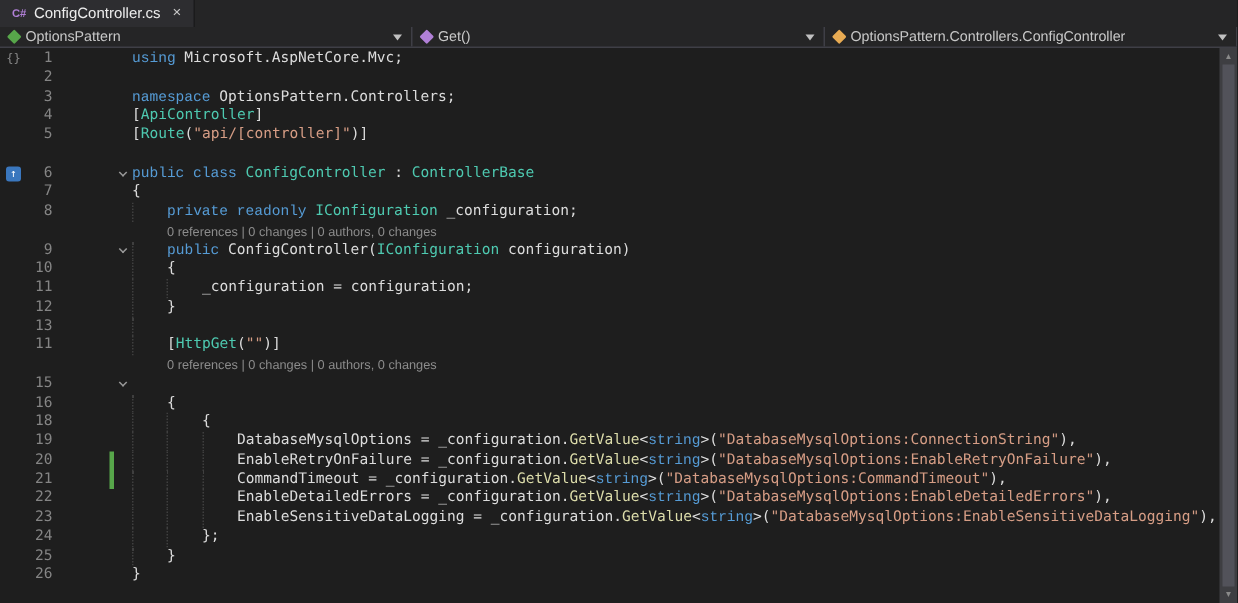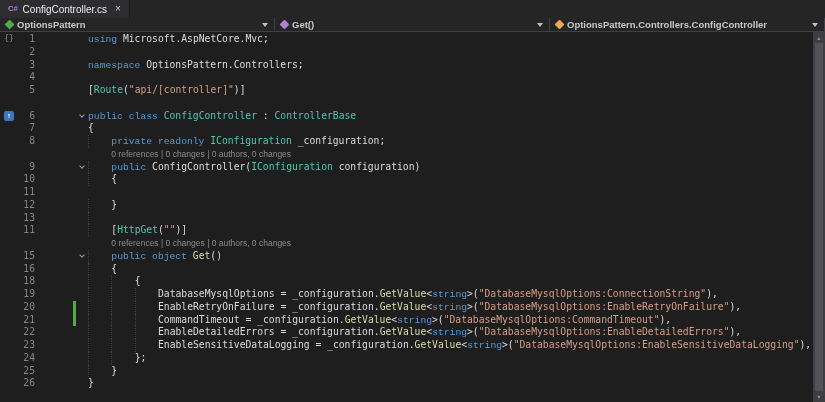--- a/index.html
+++ b/index.html
@@ -14,21 +14,21 @@
          background: #2D2D30; border-right: 1px solid #1B1B1C; color: #ECECEC; font-size: 10px; }
   .fileicon { color: #B180D7; font-size: 7.5px; font-weight: bold; line-height: 1; }
   .tabtitle { white-space: nowrap; }
   .tabclose { color: #C8C8C8; font-size: 10px; line-height: 1; margin-left: 3px; cursor: pointer; }
 
   
   #navbar { position: absolute; top: 18px; left: 0; right: 0; height: 14px; display: flex;
             background: #252526; border-bottom: 1px solid #3F3F46; }
   .navsec { flex: 1; display: flex; align-items: center; gap: 4px; padding: 0 6px;
             border-right: 1px solid #3F3F46; color: #C8C8C8; font-size: 9.5px; min-width: 0; }
-  .navlabel { white-space: nowrap; overflow: hidden; font-weight: bold; }
+  .navlabel { white-space: nowrap; overflow: hidden; }
   .spacer { flex: 1; }
   .tri { width: 0; height: 0; border-left: 3px solid transparent; border-right: 3px solid transparent;
          border-top: 4px solid #C0C0C0; flex: none; }
   .cube { width: 7px; height: 7px; transform: rotate(45deg); border-radius: 1px; flex: none; }
   .cube.project { background: #57A64A; }
   .cube.cls     { background: #E8AB53; }
   .cube.method  { background: #B180D7; }
 
   
   #editor { position: absolute; top: 32px; left: 0; right: 12px; bottom: 0; overflow: hidden; }
@@ -126,20 +126,21 @@
           <span class="chgm"></span>
           <span class="foldm"></span>
           <span class="codetext"><span class="tk-kw">namespace</span><span class="tk-pl"> OptionsPattern.Controllers;</span></span>
         </div>
         <div class="row">
           <span class="glyph"></span>
           <span class="num">4</span>
           <span class="selm"></span>
           <span class="chgm"></span>
           <span class="foldm"></span>
+          <span class="codetext"><span class="tk-pl">[</span><span class="tk-ty">ApiController</span><span class="tk-pl">]</span></span>
         </div>
         <div class="row">
           <span class="glyph"></span>
           <span class="num">5</span>
           <span class="selm"></span>
           <span class="chgm"></span>
           <span class="foldm"></span>
           <span class="codetext"><span class="tk-pl">[</span><span class="tk-ty">Route</span><span class="tk-pl">(</span><span class="tk-st">"api/[controller]"</span><span class="tk-pl">)]</span></span>
         </div>
         <div class="row">
@@ -200,20 +201,21 @@
           <span class="chgm"></span>
           <span class="foldm"></span>
           <span class="codetext"><span class="ig"></span><span class="tk-pl">{</span></span>
         </div>
         <div class="row">
           <span class="glyph"></span>
           <span class="num">11</span>
           <span class="selm"></span>
           <span class="chgm"></span>
           <span class="foldm"></span>
+          <span class="codetext"><span class="ig"></span><span class="ig"></span><span class="tk-pl">_configuration = configuration;</span></span>
         </div>
         <div class="row">
           <span class="glyph"></span>
           <span class="num">12</span>
           <span class="selm"></span>
           <span class="chgm"></span>
           <span class="foldm"></span>
           <span class="codetext"><span class="ig"></span><span class="tk-pl">}</span></span>
         </div>
         <div class="row">
@@ -241,21 +243,20 @@
           <span class="codetext"><span class="lens" style="margin-left: 23.36px;">0 references | 0 changes | 0 authors, 0 changes</span></span>
         </div>
         <div class="row">
           <span class="glyph"></span>
           <span class="num">15</span>
           <span class="selm"></span>
           <span class="chgm"></span>
           <span class="foldm">
             <span class="chev"></span>
           </span>
-          <span class="codetext"><span class="ig"></span><span class="tk-kw">public</span><span class="tk-pl"> </span><span class="tk-kw">object</span><span class="tk-pl"> </span><span class="tk-me">Get</span><span class="tk-pl">()</span></span>
         </div>
         <div class="row">
           <span class="glyph"></span>
           <span class="num">16</span>
           <span class="selm"></span>
           <span class="chgm"></span>
           <span class="foldm"></span>
           <span class="codetext"><span class="ig"></span><span class="tk-pl">{</span></span>
         </div>
         <div class="row">

